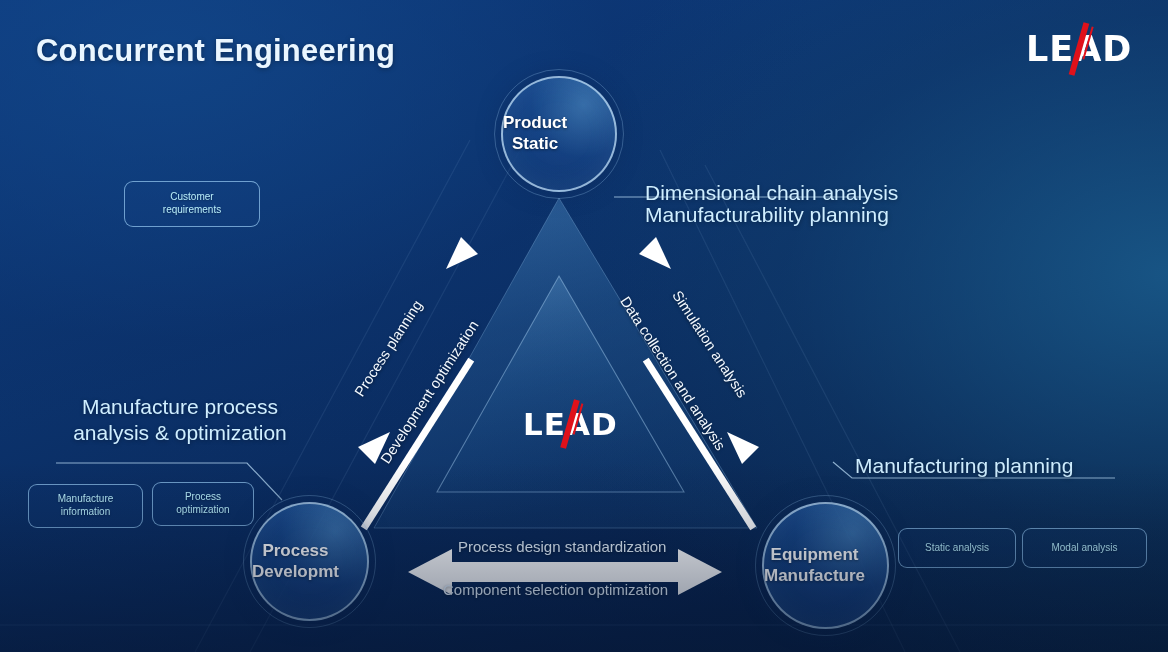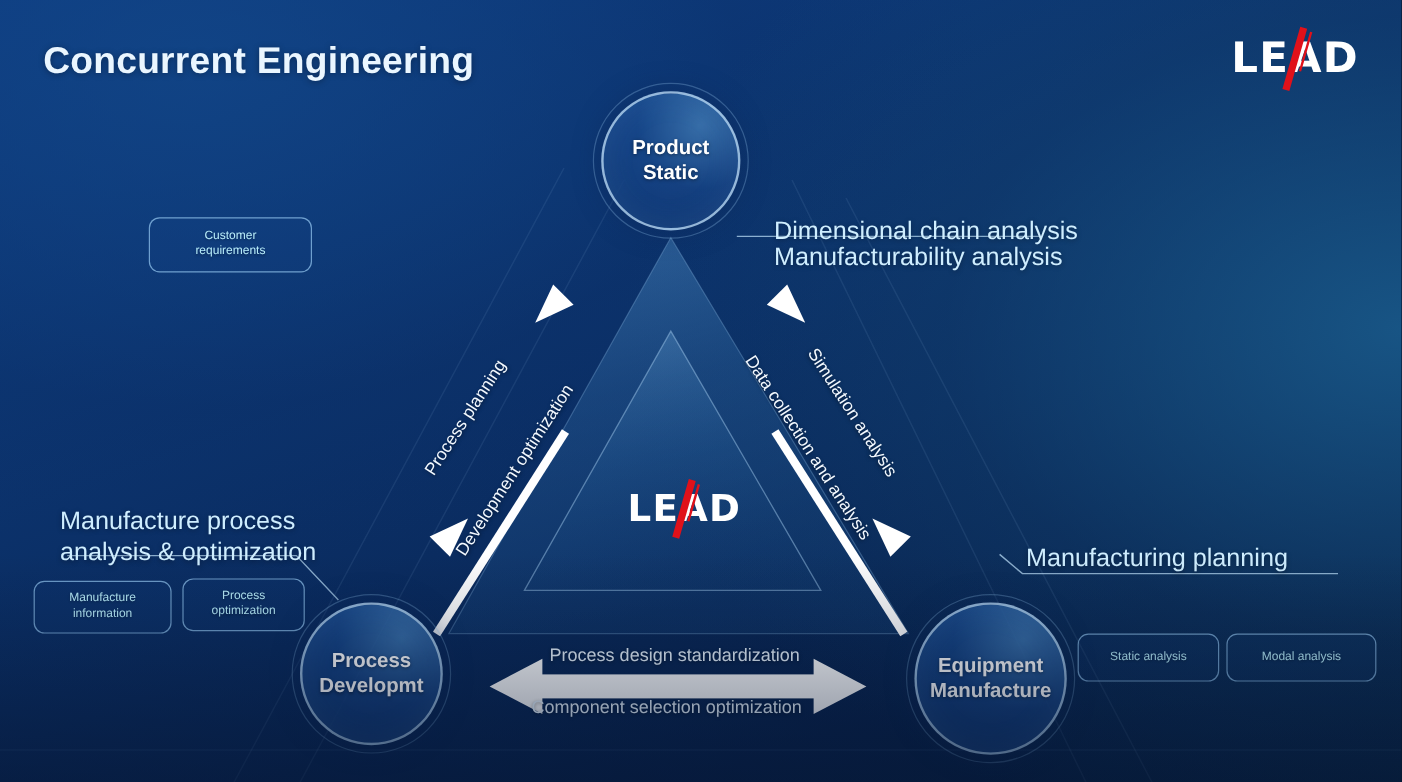--- a/index.html
+++ b/index.html
@@ -68,21 +68,21 @@
   #logo-center .lead-word { font-size: 31px; position: absolute; left: 0; top: 6px; }
   #logo-center .lead-slash { left: 44px; top: -4px; width: 6px; height: 50px; transform: rotate(16deg); }
   #logo-center .lead-hair { position: absolute; left: 54px; top: 0px; width: 2px; height: 32px; background: #e0111a; transform: rotate(16deg); }
 
   
   .node {
     position: absolute;
     border-radius: 50%;
     display: flex;
     align-items: center;
-    justify-content: center;
+    justify-content: flex-start;
     text-align: center;
     color: #ffffff;
     font-weight: bold;
     font-size: 17px;
     line-height: 1.22;
     box-sizing: border-box;
     border: 2px solid rgba(186,218,244,0.78);
     background:
       radial-gradient(circle at 72% 24%, rgba(86,150,205,0.55) 0%, rgba(30,80,150,0.35) 45%, rgba(12,45,100,0.30) 100%),
       linear-gradient(145deg, rgba(22,72,140,0.75) 0%, rgba(14,50,108,0.8) 100%);
@@ -128,21 +128,21 @@
   .callout {
     position: absolute;
     color: #cfeeff;
     font-size: 21px;
     line-height: 1.32;
     white-space: nowrap;
     text-shadow: 0 1px 4px rgba(0,0,0,0.35);
   }
   #callout-dim  { left: 645px; top: 179px; }
   #callout-manf { left: 645px; top: 201px; }
-  #callout-mpa  { left: 50px;  top: 422px; text-align: left; white-space: normal; width: 260px; line-height: 1.24; }
+  #callout-mpa  { left: 50px;  top: 394px; text-align: center; white-space: normal; width: 260px; line-height: 1.24; }
   #callout-mplan{ left: 855px; top: 452px; }
 
   
   .arrow-label {
     position: absolute;
     color: #f3f9ff;
     font-size: 14.5px;
     white-space: nowrap;
     text-shadow: 0 1px 3px rgba(0,0,0,0.5);
     transform-origin: 0 50%;
@@ -275,21 +275,21 @@
     <span>Process<br>optimization</span>
   </div>
   <div class="pill" id="pill-static">
     <span>Static analysis</span>
   </div>
   <div class="pill" id="pill-modal">
     <span>Modal analysis</span>
   </div>
 
   <div class="callout" id="callout-dim">Dimensional chain analysis</div>
-  <div class="callout" id="callout-manf">Manufacturability analysis</div>
+  <div class="callout" id="callout-manf">Manufacturability planning</div>
   <div class="callout" id="callout-mpa">Manufacture process<br>analysis &amp; optimization</div>
   <div class="callout" id="callout-mplan">Manufacturing planning</div>
 
   <div class="arrow-label" id="lab-process-planning">Process planning</div>
   <div class="arrow-label" id="lab-dev-opt">Development optimization</div>
   <div class="arrow-label" id="lab-simulation">Simulation analysis</div>
   <div class="arrow-label" id="lab-datacoll">Data collection and analysis</div>
 
   <div class="h-label" id="lab-pds">Process design standardization</div>
   <div class="h-label" id="lab-cso">Component selection optimization</div>

